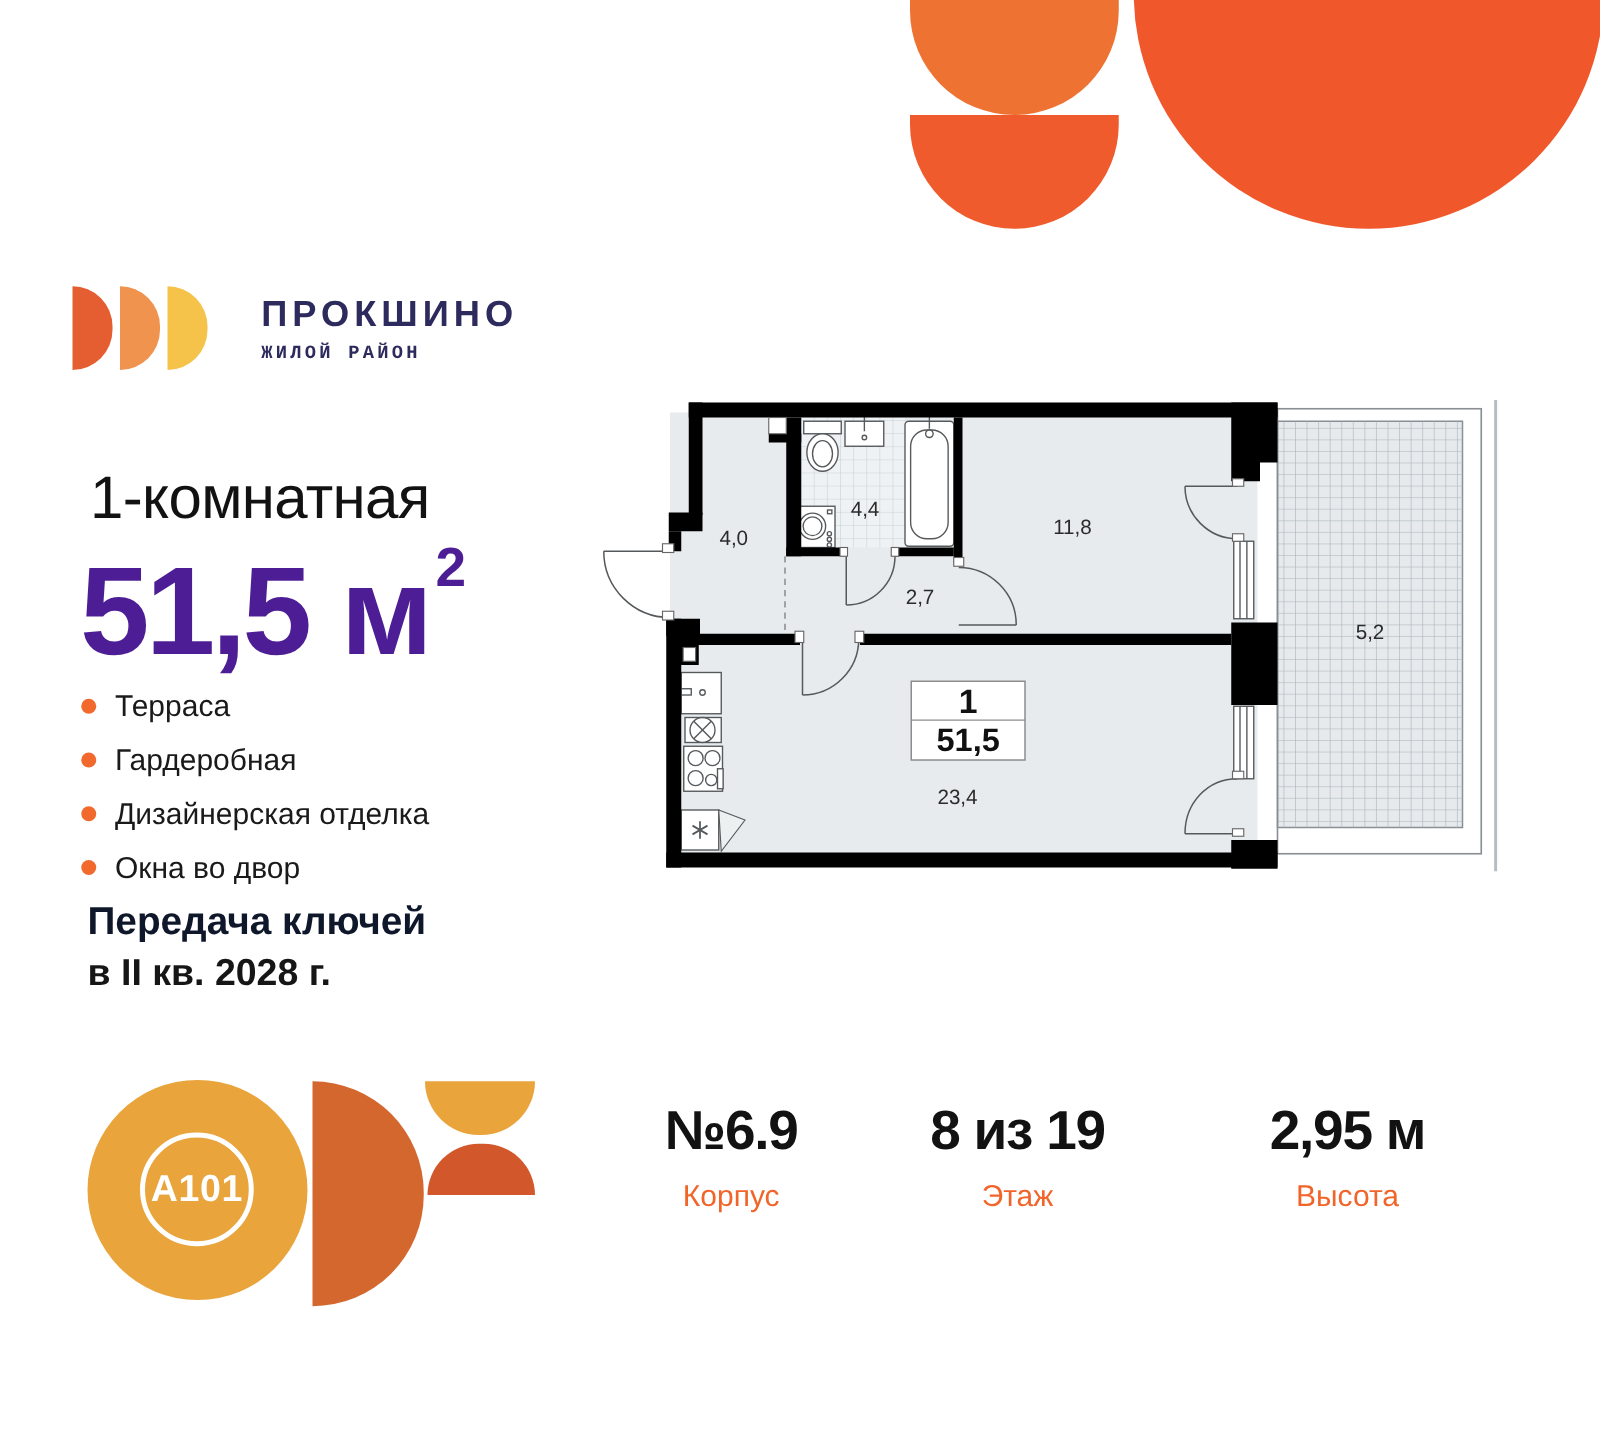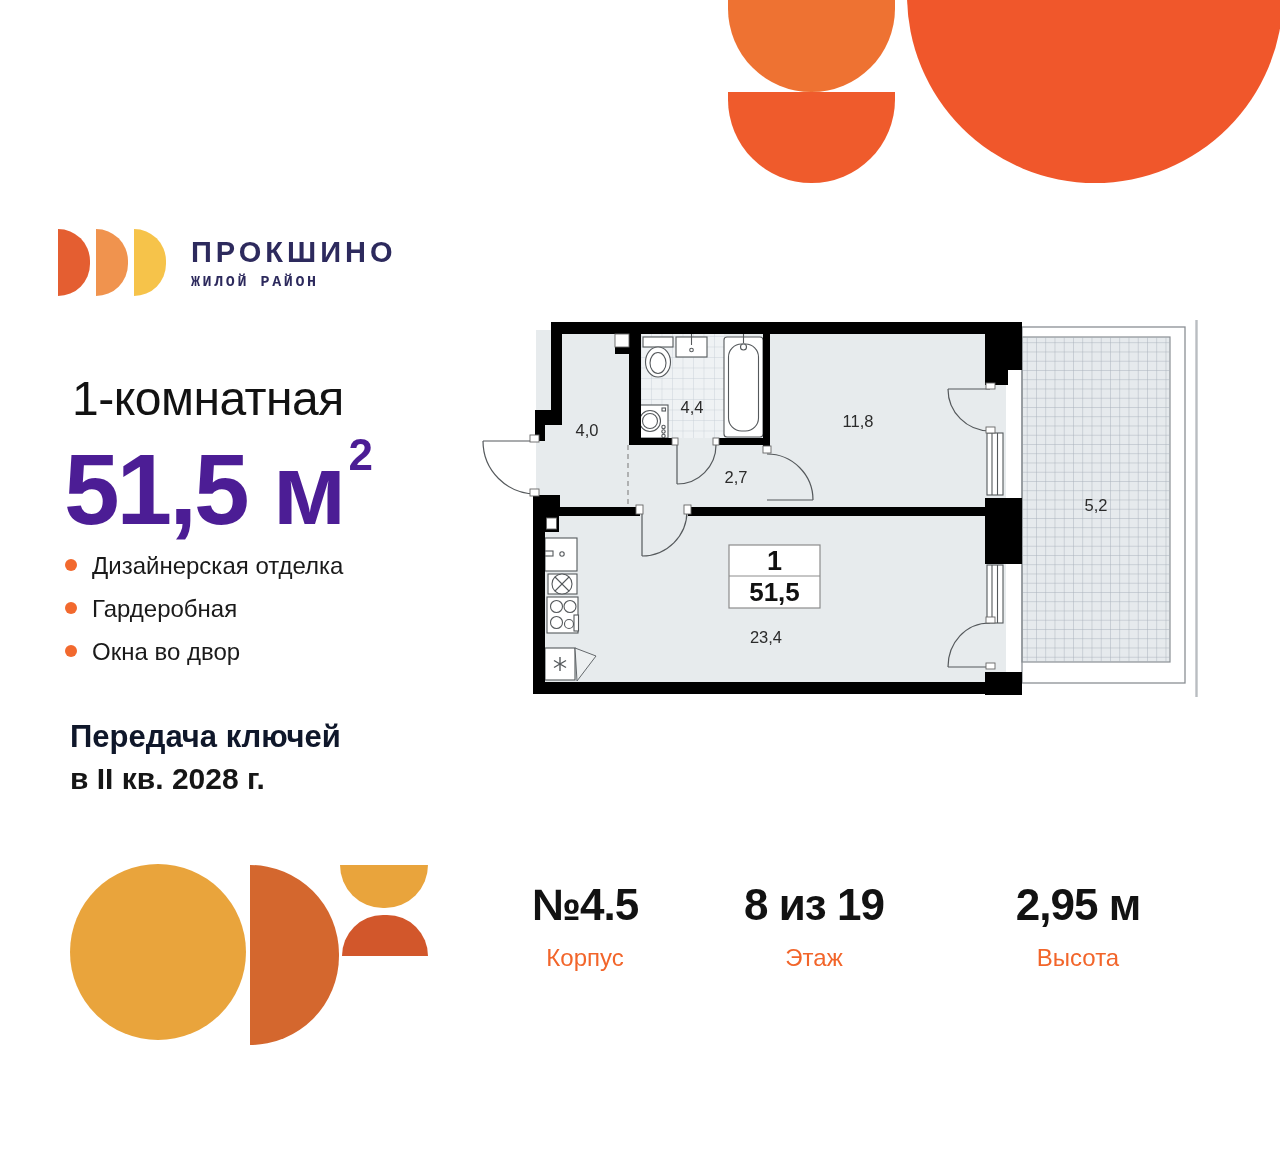--- a/index.html
+++ b/index.html
@@ -11,21 +11,21 @@
   }
   
   .deco{position:absolute;}
   .semi-small-1{left:728px;top:0;width:167px;height:92px;background:#EE7232;
     border-radius:0 0 84px 84px;}
   .semi-small-2{left:728px;top:92px;width:167px;height:91px;background:#EF5B2C;
     border-radius:0 0 84px 84px;}
   .big-circle{left:907px;top:-193px;width:376px;height:376px;background:#F0572B;border-radius:50%;}
 
   
-  .brand{position:absolute;left:58px;top:229px;display:flex;align-items:flex-start;}
+  .brand{position:absolute;left:58px;top:229px;display:flex;align-items:flex-start;gap:18px;}
   .brand-discs{display:flex;gap:6px;}
   .half-disc{width:32px;height:67px;border-radius:0 67px 67px 0;}
   .hd1{background:#E45E31;}
   .hd2{background:#F0934E;}
   .hd3{background:#F6C34A;}
   .brand-text{margin-left:25px;margin-top:9px;color:#2D2A5D;}
   .brand-name{font-size:29px;font-weight:800;letter-spacing:4px;line-height:1;}
   .brand-tagline{font-size:15px;font-weight:600;letter-spacing:2.6px;margin-top:7px;font-family:Liberation Mono, monospace;}
 
   
@@ -85,22 +85,23 @@
     <div class="brand-tagline">ЖИЛОЙ РАЙОН</div>
   </div>
 </div>
 
 <div class="headline">1-комнатная</div>
 <div class="area-line">
   <span class="area-value">51,5</span><span class="area-unit"> м</span><sup class="area-sup">2</sup>
 </div>
 
 <ul class="features">
+  <li><span class="dot"></span><span>Терраса</span></li>
+  <li><span class="dot"></span><span>Гардеробная</span></li>
   <li><span class="dot"></span><span>Дизайнерская отделка</span></li>
-  <li><span class="dot"></span><span>Гардеробная</span></li>
   <li><span class="dot"></span><span>Окна во двор</span></li>
 </ul>
 
 <div class="handover-label">Передача ключей</div>
 <div class="handover-date">в II кв. 2028 г.</div>
 
 <div class="plan">
 <svg width="760" height="400" viewBox="470 310 760 400" xmlns="http://www.w3.org/2000/svg">
   <defs>
     <pattern id="bathtile" width="10.5" height="10.5" patternUnits="userSpaceOnUse">
@@ -285,30 +286,33 @@
   <g>
     <rect x="729" y="545" width="91" height="63" fill="#ffffff" stroke="#8C8C8C" stroke-width="1.2"></rect>
     <line x1="729" y1="576" x2="820" y2="576" stroke="#8C8C8C" stroke-width="1"></line>
     <text class="badge-num" x="774.5" y="570" text-anchor="middle">1</text>
     <text class="badge-area" x="774.5" y="601" text-anchor="middle">51,5</text>
   </g>
 </svg>
 </div>
 
 <div class="summary-col col-korpus">
-  <div class="summary-value">№4.5</div>
+  <div class="summary-value">№6.9</div>
   <div class="summary-label">Корпус</div>
 </div>
 <div class="summary-col col-etazh">
   <div class="summary-value">8 из 19</div>
   <div class="summary-label">Этаж</div>
 </div>
 <div class="summary-col col-vysota">
   <div class="summary-value">2,95 м</div>
   <div class="summary-label">Высота</div>
 </div>
 
 <div class="dev-logo">
   <div class="dev-circle"></div>
+  <div class="dev-ring">
+    <span>A101</span>
+  </div>
   <div class="dev-half"></div>
   <div class="dev-small-top"></div>
   <div class="dev-small-bottom"></div>
 </div>
 
 </body></html>

